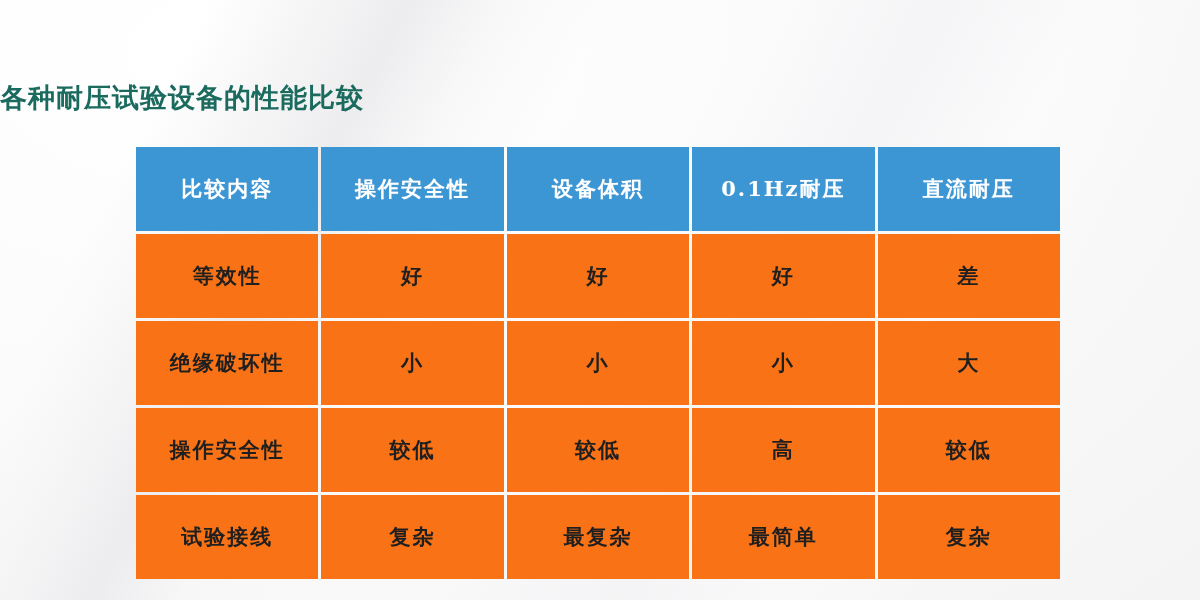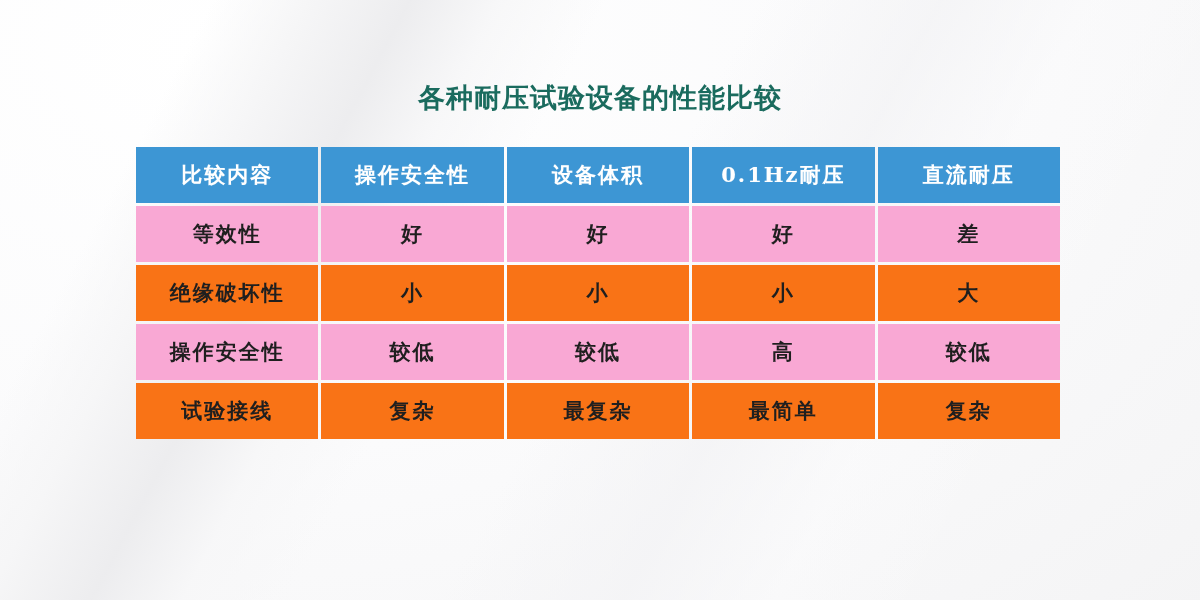--- a/index.html
+++ b/index.html
@@ -41,21 +41,20 @@
     position: absolute;
     inset: 0;
   }
 
   
   .title {
     position: absolute;
     left: 0;
     top: 78px;
     width: 1200px;
-    text-align: center;
     font-family: "DejaVu Sans", "Liberation Sans", sans-serif;
     font-size: 27px;
     font-weight: bold;
     letter-spacing: 1px;
     color: #1a6b5e;
     line-height: 40px;
     white-space: nowrap;
   }
 
   
@@ -74,32 +73,32 @@
   }
   .perf-table td {
     height: 56px;
     text-align: center;
     vertical-align: middle;
     font-family: "DejaVu Serif", "Liberation Serif", serif;
     font-size: 21px;
     font-weight: bold;
     letter-spacing: 2px;
     color: #1f1f1f;
-    padding: 0;
+    padding: 14px;
     border: 0;
   }
   .perf-table tr.head td {
     background: #3d96d4;
     color: #ffffff;
     height: 56px;
     font-size: 21px;
     text-shadow: 0 0 1px rgba(255,255,255,0.25);
   }
   .perf-table tr.row-gray td {
-    background: #f9a8d4;
+    background: #f97316;
   }
   .perf-table tr.row-blue td {
     background: #f97316;
   }
 </style>
 </head>
 <body>
 
 <div id="page-bg"></div>
 

